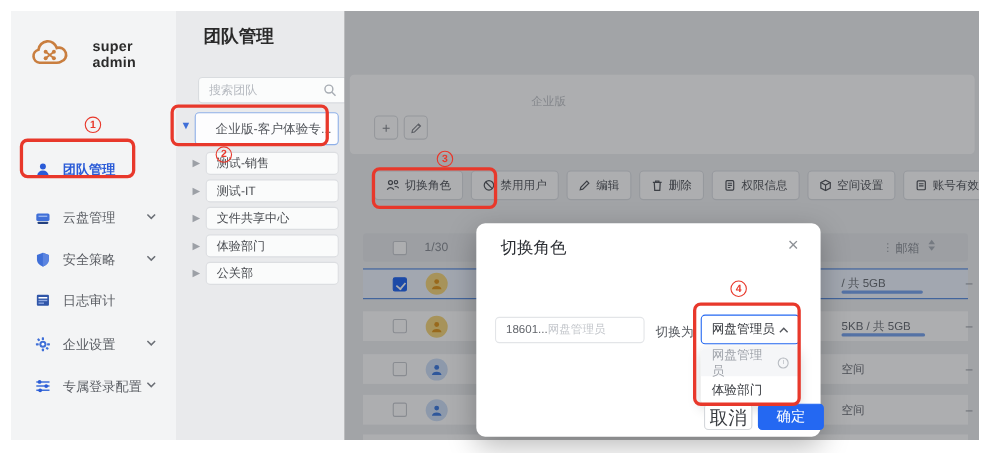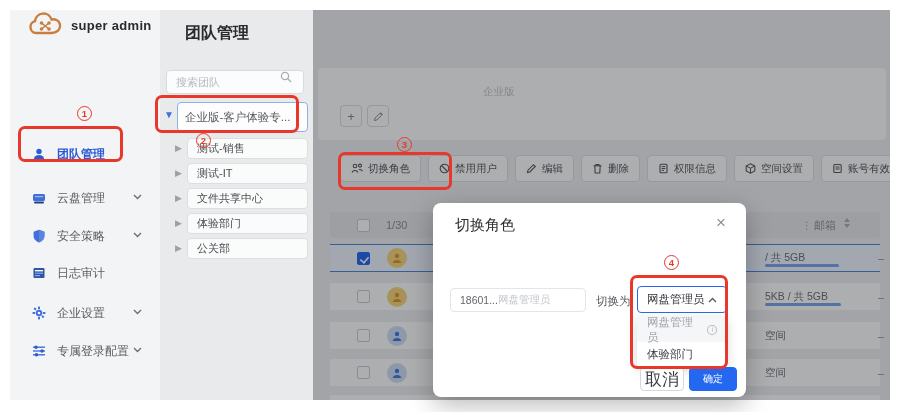--- a/index.html
+++ b/index.html
@@ -2,35 +2,35 @@
 <html><head>
 <meta charset="utf-8">
 <style>
   * { margin:0; padding:0; box-sizing:border-box; }
   html,body { width:900px; height:412px; background:#fff; overflow:hidden;
     font-family:"Liberation Sans","DejaVu Sans",sans-serif; }
   .abs { position:absolute; }
 
   
   .sidebar { left:10px; top:10px; width:150px; height:390px; background:#f3f4f5; z-index:1; }
-  .logo-row { position:absolute; left:18px; top:0; display:flex; align-items:center; gap:7px; }
+  .logo-row { position:absolute; left:18px; top:24px; display:flex; align-items:center; gap:20px; }
   .brand { font-size:13px; font-weight:bold; color:#2b2b2b; letter-spacing:.3px; }
   .nav-item { position:absolute; left:0; width:150px; height:38px; display:flex; align-items:center; padding-left:22px; gap:11px; cursor:pointer; }
   .nav-item .lbl { font-size:12px; color:#5b5e64; }
   .nav-item.active .lbl { color:#2a5bd7; font-weight:bold; }
   .nav-chev { position:absolute; right:18px; top:50%; margin-top:-4px; }
 
   
   .midcol { left:160px; top:10px; width:153px; height:390px; background:#e9eaec; z-index:1; }
   .page-title { position:absolute; left:25px; top:13px; font-size:16px; font-weight:bold; color:#2a2a2a; }
-  .search-box { position:absolute; left:6px; top:60px; width:138px; height:24px; background:#fbfcfc; border:1px solid #d9dcdf; border-radius:4px; display:flex; padding:0 6px 0 9px; }
+  .search-box { position:absolute; left:20px; top:60px; width:138px; height:24px; background:#fbfcfc; border:1px solid #d9dcdf; border-radius:4px; display:flex; align-items:center; padding:0 6px 0 9px; }
   .search-box input { border:none; outline:none; background:transparent; width:104px; font-size:11px; color:#555; font-family:inherit; }
   .search-box input::placeholder { color:#b6bac0; }
   .tree-caret-root { position:absolute; left:4px; top:99px; font-size:10px; color:#3f6fd8; }
-  .tree-root { position:absolute; left:17px; top:92px; width:131px; height:30px; background:#fdfdfe; border:1px solid #8fb0e8; border-radius:4px; display:flex; align-items:center; padding-left:7px; font-size:11.5px; color:#55585e; }
+  .tree-root { position:absolute; left:17px; top:92px; width:131px; height:30px; background:#fdfdfe; border:1px solid #8fb0e8; border-radius:4px; display:flex; align-items:center; padding-left:18px; font-size:11.5px; color:#55585e; }
   .tree-child { position:absolute; left:27px; width:121px; height:21px; background:#fafbfb; border:1px solid #dcdee1; border-radius:4px; display:flex; align-items:center; padding-left:9px; font-size:11px; color:#4a4d52; }
   .tree-caret { position:absolute; left:15px; width:10px; font-size:9px; color:#9ca0a6; }
 
   
   .content { left:313px; top:10px; width:577px; height:390px; background:#eff0f2; z-index:1; overflow:hidden; }
   .title-card { position:absolute; left:5px; top:58px; width:568px; height:72px; background:#fff; border-radius:4px; }
   .team-name { position:absolute; left:22px; top:15px; font-size:12.5px; font-weight:bold; color:#33363b; }
   .team-tag { position:absolute; left:145px; top:17px; font-size:10.5px; color:#c3c6ca;margin-left:20px; }
   .mini-btn { position:absolute; top:37px; width:22px; height:22px; background:#fff; border:1px solid #dcdee1; border-radius:4px; display:flex; align-items:center; justify-content:center; font-size:13px; color:#85888e; }
   .toolbar { position:absolute; left:27px; top:145px; display:flex; gap:7px; }
@@ -64,21 +64,21 @@
   .pill { position:absolute; left:17px; top:85px; width:136px; height:24px; border:1px solid #e3e5e8; border-radius:4px; display:flex; align-items:center; padding:0 10px 0 9px; }
   .pill .uid { font-size:10.5px; color:#63666c; }
   .pill .urole { font-size:10.5px; color:#c4c7cc; }
   .m-label { position:absolute; left:163px; top:91px; font-size:11.5px; color:#55585e; }
   .m-select { position:absolute; left:204px; top:83px; width:90px; height:27px; border:1px solid #2468f2; border-radius:4px; background:#fff; display:flex; align-items:center; justify-content:space-between; padding:0 9px; font-size:11.5px; color:#33363b; }
   .m-drop { position:absolute; left:204px; top:114px; width:90px; background:#fff; border-radius:4px; box-shadow:0 3px 12px rgba(0,0,0,.16); overflow:hidden; }
   .m-opt { height:25px; display:flex; align-items:center; gap:5px; padding:0 10px; font-size:11.5px; color:#3a3d42; }
   .m-opt.disabled { background:#f5f6f8; color:#a0a4ab; }
   .info-i { width:10px; height:10px; border:1px solid #b8bcc2; border-radius:50%; font-size:7px; color:#b8bcc2; display:flex; align-items:center; justify-content:center; font-style:normal; }
   .m-cancel { position:absolute; left:207px; top:164px; width:44px; height:24px; background:#fff; border:1px solid #d4d7db; border-radius:4px; font-size:17px; color:#3a3d42; display:flex; align-items:center; justify-content:center; }
-  .m-ok { position:absolute; left:256px; top:164px; width:48px; height:24px; background:#2468f2; border:1px solid #2468f2; border-radius:4px; font-size:10px; color:#fff; display:flex; align-items:center; justify-content:center; }
+  .m-ok { position:absolute; left:256px; top:164px; width:60px; height:24px; background:#2468f2; border:1px solid #2468f2; border-radius:4px; font-size:13px; color:#fff; display:flex; align-items:center; justify-content:center; }
 
   
   .anno-box { position:absolute; border:3px solid #e8382b; border-radius:7px; z-index:30; }
   .anno-num { position:absolute; width:15px; height:15px; border:1.5px solid #e8382b; border-radius:50%; color:#e8382b; font-size:9.5px; font-weight:bold; display:flex; align-items:center; justify-content:center; z-index:30; background:transparent; }
   svg { display:block; }
 </style>
 </head>
 <body>
 
 <div class="abs sidebar">

